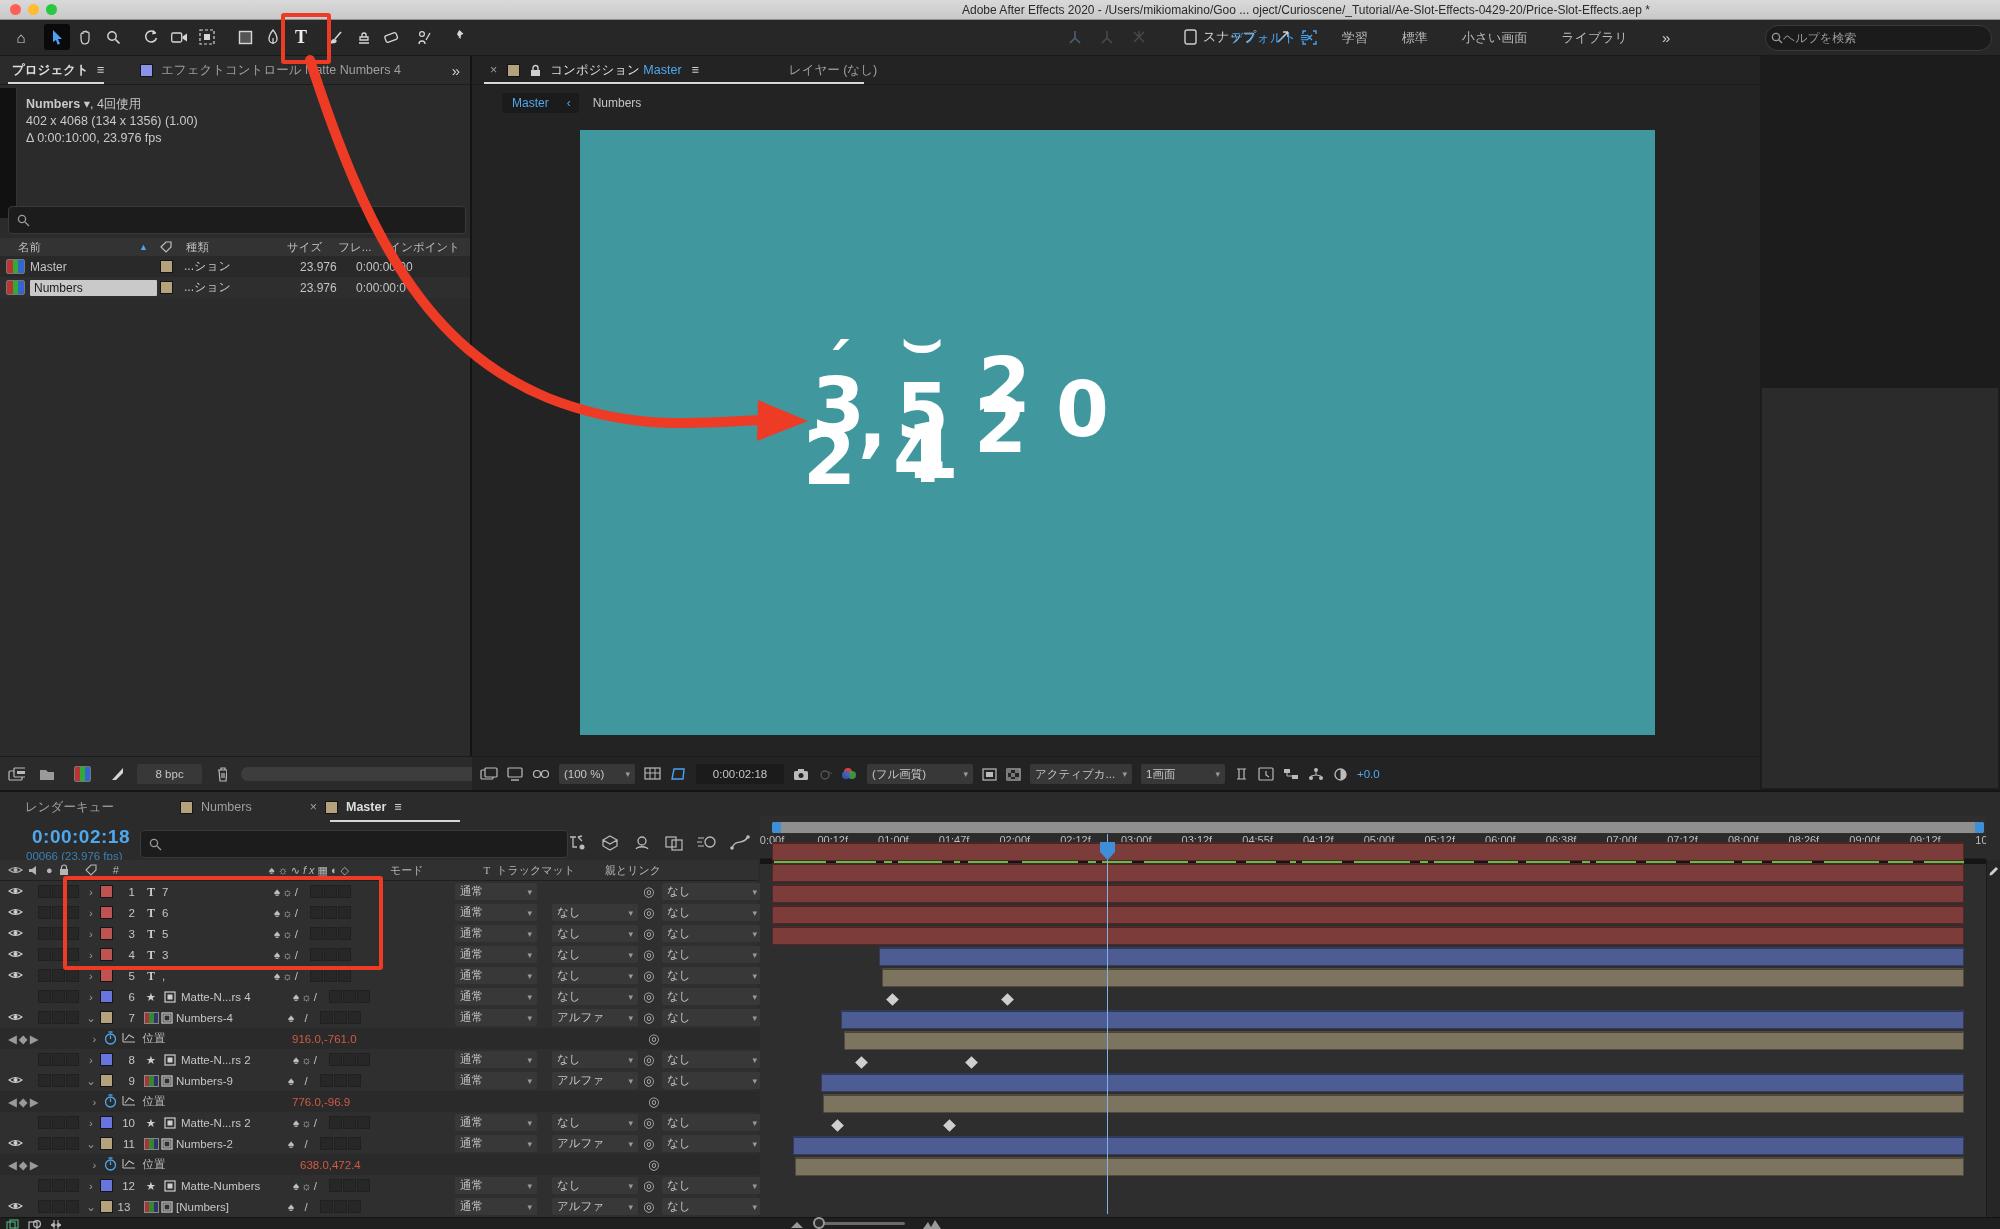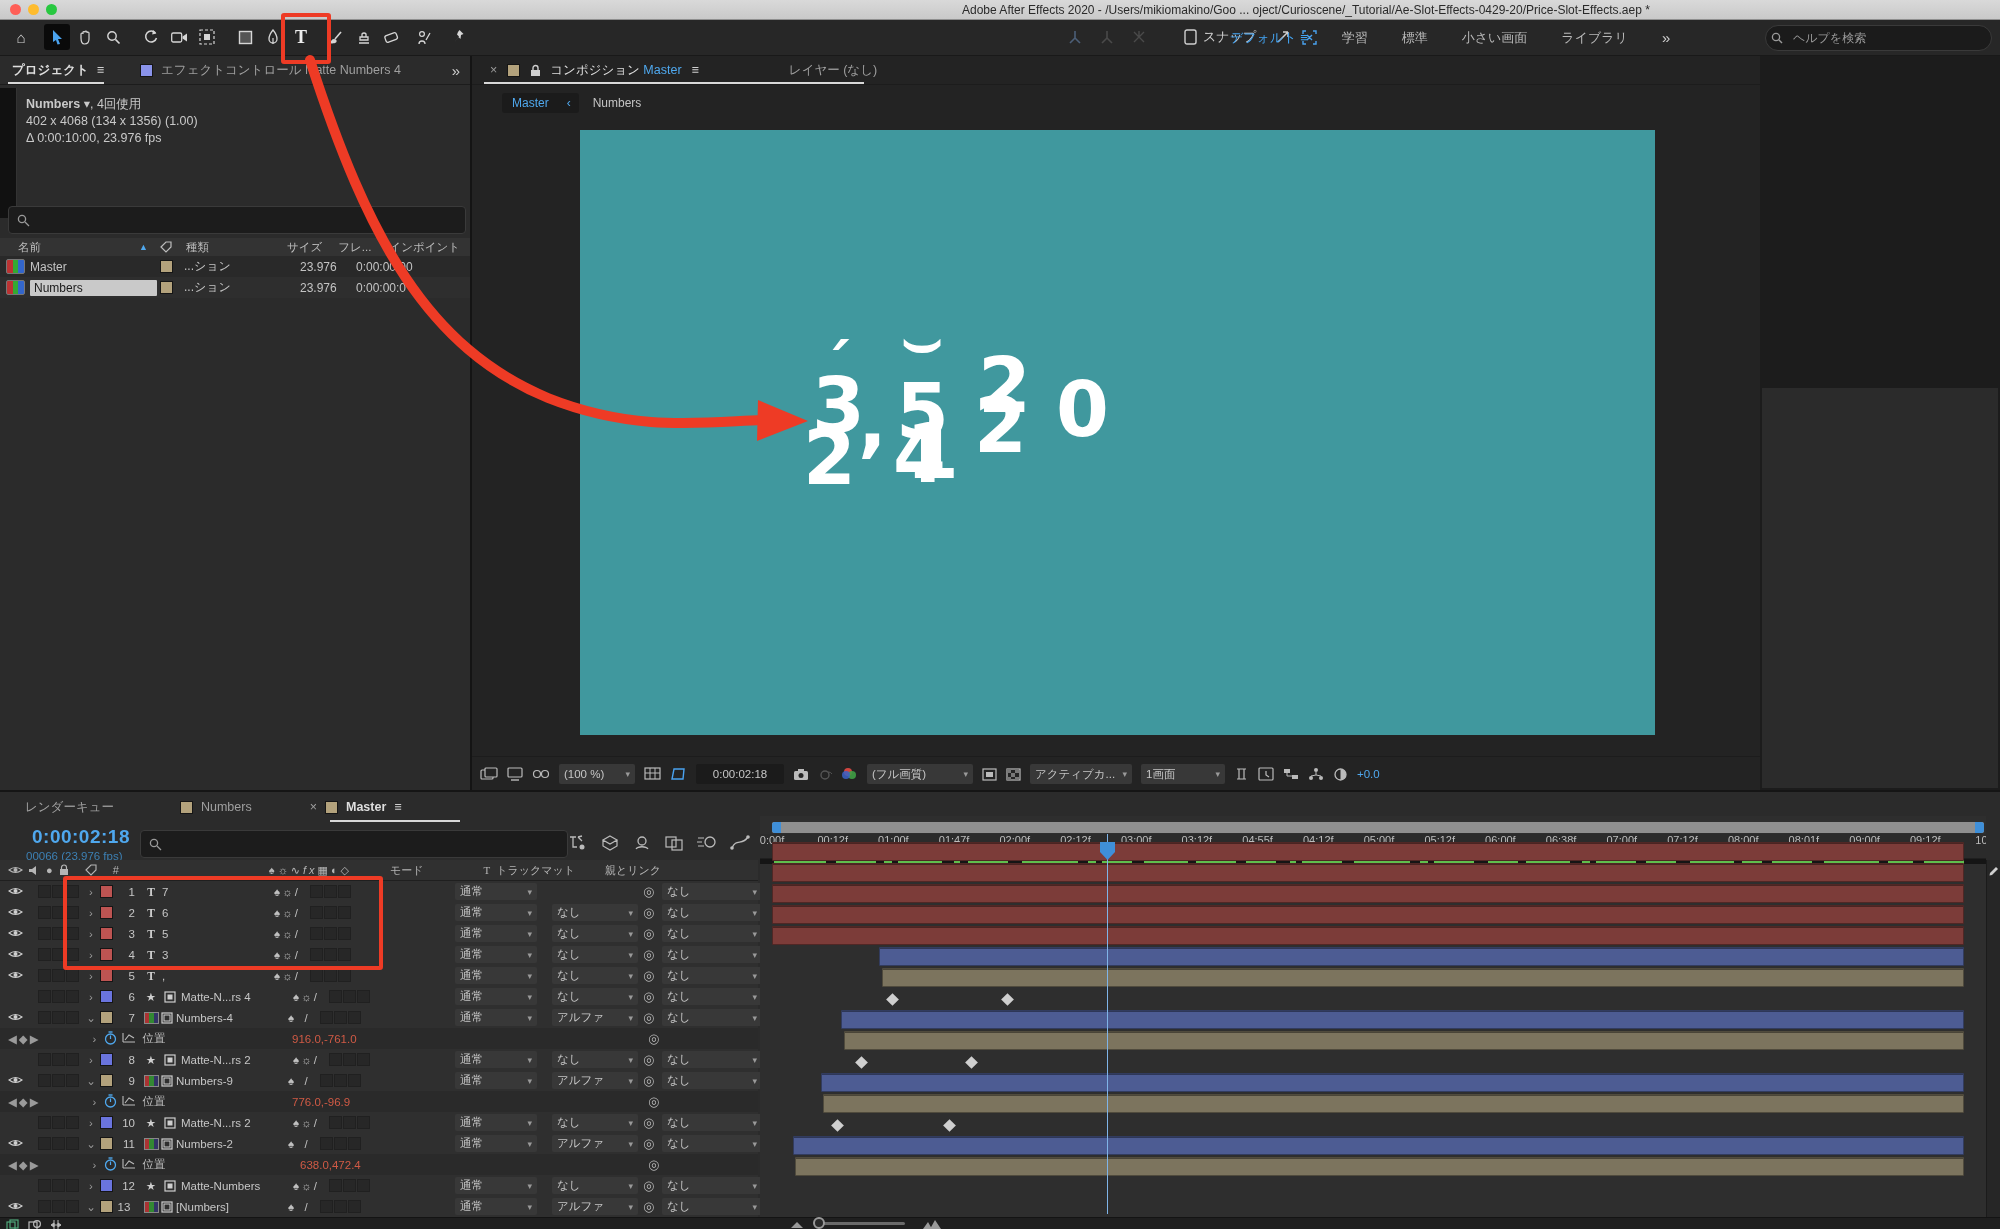--- a/index.html
+++ b/index.html
@@ -13,21 +13,21 @@
     background:linear-gradient(#d9d9d9,#c9c9c9);border-bottom:1px solid #8f8f8f;}
   .tl-dot{position:absolute;top:4px;width:11px;height:11px;border-radius:50%;}
   #title-text{position:absolute;left:962px;top:3px;font-size:12px;color:#2a2a2a;white-space:nowrap;}
   
   #toolbar{position:absolute;left:0;top:20px;width:2000px;height:35px;background:#272727;border-bottom:1px solid #191919;}
   .tool{position:absolute;top:4px;width:26px;height:26px;display:flex;align-items:center;justify-content:center;color:#d6d6d6;font-size:15px;border-radius:3px;}
   .tool.active{background:#0a0a0a;}
   .tool svg{display:block;}
   #ws-tabs{position:absolute;top:0;height:35px;left:1230px;display:flex;align-items:center;gap:34px;font-size:13px;color:#b9b9b9;}
   .ws.active{color:#43a5f5;}
-  #help-search{position:absolute;right:8px;top:5px;width:215px;height:24px;background:#1b1b1b;border:1px solid #3a3a3a;border-radius:13px;display:flex;align-items:center;padding:0 5px;gap:10px;color:#9a9a9a;font-size:12px;}
+  #help-search{position:absolute;right:8px;top:5px;width:215px;height:24px;background:#1b1b1b;border:1px solid #3a3a3a;border-radius:13px;display:flex;align-items:center;padding:0 5px;gap:0;color:#9a9a9a;font-size:12px;}
   
   .panel{position:absolute;background:#2b2b2b;}
   .tabbar{position:absolute;left:0;top:0;right:0;height:28px;background:#2b2b2b;border-bottom:1px solid #1c1c1c;display:flex;align-items:center;font-size:12.5px;color:#9f9f9f;}
   .tab-active{color:#dedede;}
   .underline{position:absolute;height:2px;background:#d8d8d8;}
   .dd{background:#383838;border-radius:2px;color:#c6c6c6;font-size:11.5px;display:flex;align-items:center;justify-content:space-between;padding:0 5px;}
   .dd .car{color:#9a9a9a;font-size:9px;margin-left:4px;}
   .blue{color:#4fa8ee;}
   .swatch{width:11px;height:11px;border:1px solid #151515;display:inline-block;}
   
@@ -236,20 +236,41 @@
   <div class="prow" style="top:21px;background:#2e2e2e">
     <span class="filmicon"></span>
     <span style="background:#c9c9c9;color:#1b1b1b;padding:1px 74px 1px 4px;border-radius:1px;">Numbers</span>
     <span class="swatch" style="background:#b3a27c;position:absolute;left:160px"></span>
     <span style="position:absolute;left:184px">...ション</span>
     <span style="position:absolute;left:300px">23.976</span>
     <span style="position:absolute;left:356px">0:00:00:0</span>
   </div>
     </div>
 
+  <div class="abs" style="left:0;top:700px;width:470px;height:34px;background:#2b2b2b;border-top:1px solid #1c1c1c;display:flex;align-items:center;gap:14px;padding-left:8px">
+    <svg width="22" height="15">
+        <rect x="1" y="4" width="13" height="9" rx="1" fill="none" stroke="#bbb" stroke-width="1.2"></rect>
+        <rect x="6" y="1" width="15" height="9" rx="1" fill="#2b2b2b" stroke="#bbb" stroke-width="1.2"></rect>
+        <rect x="9" y="4" width="9" height="3" fill="#bbb"></rect>
+      </svg>
+    <svg width="18" height="14">
+        <path d="M1 3 h6 l2 2 h8 v8 H1 Z" fill="#9a9a9a"></path>
+      </svg>
+    <span class="filmicon" style="width:20px;height:14px"></span>
+    <svg width="16" height="16">
+        <path d="M2 14 L13 2 l1 4 -8 8 Z" fill="#d6d6d6"></path>
+      </svg>
+    <span class="dd" style="width:70px;height:20px;justify-content:center">
+        <span>8 bpc</span>
+      </span>
+    <svg width="14" height="16">
+        <path d="M2 4 h10 M5 4 V2 h4 v2 M3 4 l1 11 h6 l1-11 M6 7 v5 M8 7 v5" stroke="#bbb" stroke-width="1.2" fill="none"></path>
+      </svg>
+    <div style="width:300px;height:14px;background:#3d3d3d;border-radius:7px"></div>
+  </div>
 </div>
 
 <div class="panel" style="left:472px;top:56px;width:1288px;height:734px;background:#232323">
   <div class="tabbar" style="background:#232323">
     <span style="margin-left:18px;color:#9a9a9a">×</span>
     <span class="swatch" style="background:#b3a27c;margin-left:10px"></span>
     <svg width="11" height="13" style="margin-left:10px">
         <rect x="1" y="6" width="9" height="6" fill="#cfcfcf"></rect>
         <path d="M3 6 V4 a2.5 2.5 0 0 1 5 0 v2" fill="none" stroke="#cfcfcf" stroke-width="1.4"></path>
       </svg>
@@ -967,21 +988,21 @@
         <span class="tick-label" style="left:740.4000000000001px">06:00f</span>
    <i class="tick-mark" style="left:740.4000000000001px"></i>
         <span class="tick-label" style="left:801.1px">06:38f</span>
    <i class="tick-mark" style="left:801.1px"></i>
         <span class="tick-label" style="left:861.8000000000001px">07:00f</span>
    <i class="tick-mark" style="left:861.8000000000001px"></i>
         <span class="tick-label" style="left:922.5px">07:12f</span>
    <i class="tick-mark" style="left:922.5px"></i>
         <span class="tick-label" style="left:983.2px">08:00f</span>
    <i class="tick-mark" style="left:983.2px"></i>
-        <span class="tick-label" style="left:1043.9px">08:01f</span>
+        <span class="tick-label" style="left:1043.9px">08:26f</span>
    <i class="tick-mark" style="left:1043.9px"></i>
         <span class="tick-label" style="left:1104.6000000000001px">09:00f</span>
    <i class="tick-mark" style="left:1104.6000000000001px"></i>
         <span class="tick-label" style="left:1165.3px">09:12f</span>
    <i class="tick-mark" style="left:1165.3px"></i>
         <span class="tick-label" style="left:1226px">10:0</span>
    </div>
 
     <div id="cache" class="abs" style="left:0;top:43px;width:1226px;height:5px;background:#151515">
         <i style="position:absolute;left:14px;top:0;width:52px;height:5px;background:#5fbf4d"></i>

